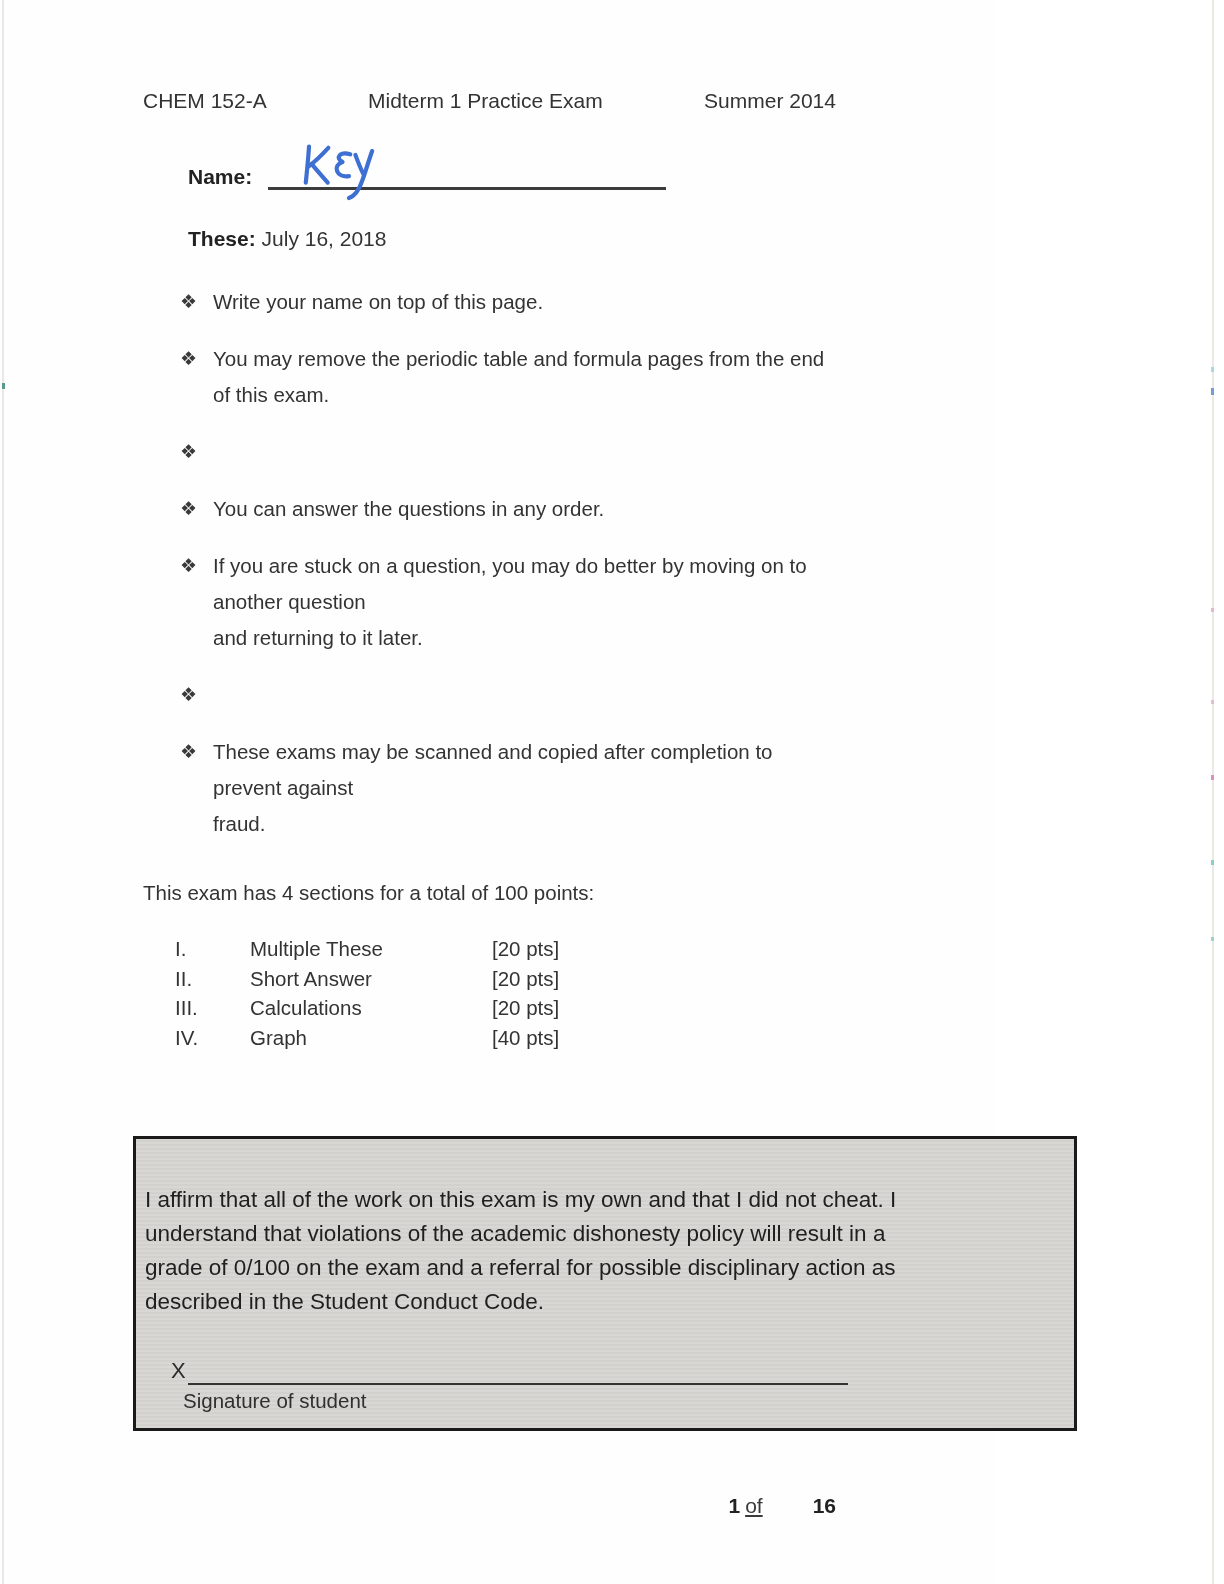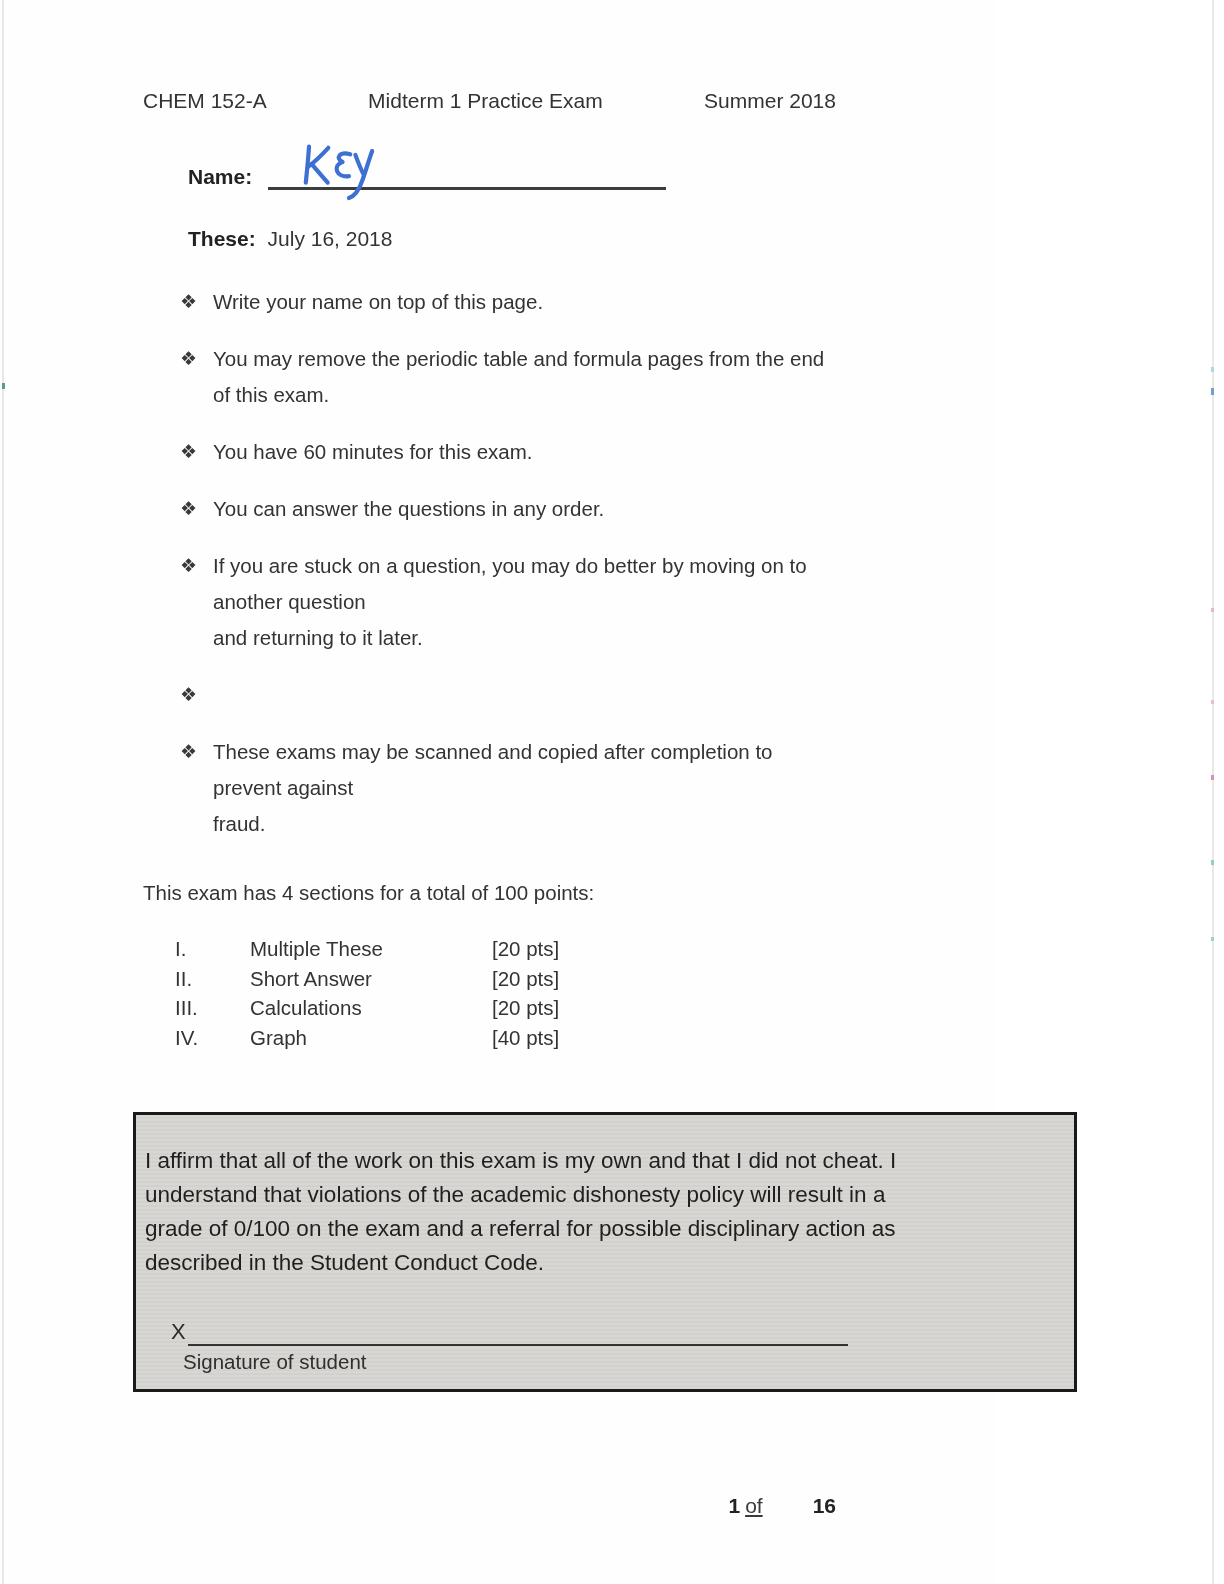--- a/index.html
+++ b/index.html
@@ -38,21 +38,21 @@
     border-bottom: 3px solid #3c3c3c;
     position: relative;
   }
   .key-svg {
     position: absolute; left: 32px; bottom: -17px;
     width: 76px; height: 66px;
   }
 
   
   .date-row { margin-top: 36px; font-size: 21px; line-height: 26px; }
-  .date-row .val { margin-left: 6px; color: #343434; }
+  .date-row .val { color: #343434; }
 
   
   .bullets { margin-top: 32px; padding-left: 37px; }
   .bullet {
     display: flex; align-items: flex-start;
     margin-bottom: 21px;
     font-size: 20.5px; line-height: 36px; color: #333;
   }
   .glyph {
     width: 20px; flex: 0 0 20px;
@@ -64,27 +64,27 @@
   
   .intro { margin-top: 36px; font-size: 20.5px; line-height: 29px; color: #333; }
   .sections { margin-top: 27px; margin-left: 32px; }
   .srow { display: flex; font-size: 20.5px; line-height: 29.5px; color: #333; }
   .srow .num { width: 75px; }
   .srow .lab { width: 242px; }
   .srow .pts { }
 
   
   .affirm-box {
-    margin-top: 60px; margin-left: -10px;
+    margin-top: 84px; margin-left: -10px;
     width: 944px;
     border: 3px solid #1a1a1a;
     background:
       repeating-linear-gradient(0deg, rgba(255,255,255,0.05) 0 2px, rgba(0,0,0,0.02) 2px 4px),
       #d6d5d1;
-    padding: 29px 14px 13px 9px;
+    padding: 44px 14px 13px 9px;
     color: #1f1f1f;
   }
   .affirm-text {
     font-size: 22.5px; line-height: 34px;
     white-space: pre-line;
   }
   .sig-row {
     margin-top: 38px; margin-left: 26px;
     display: flex; align-items: flex-end;
     font-size: 22px; line-height: 28px; color: #2b2b2b;
@@ -126,21 +126,21 @@
   .speck.s8 { left: 1211px; top: 937px; height: 4px; background: #97d4c9; }
 </style>
 </head>
 <body>
 
 <div class="page">
 
   <div class="header">
     <span>CHEM 152-A</span>
     <span>Midterm 1 Practice Exam</span>
-    <span>Summer 2018</span>
+    <span>Summer 2014</span>
   </div>
 
   <div class="name-row">
     <span class="b">Name:</span>
     <span class="name-line">
       <svg class="key-svg" viewBox="0 0 118 92" fill="none" stroke-linecap="round" stroke-linejoin="round">
         <path d="M14 8 C13 24 11 44 9 64" stroke-width="6.5" stroke="#3e6fd2"></path>
         <path d="M44 10 C33 22 24 31 13 39" stroke-width="6.5" stroke="#3e6fd2"></path>
         <path d="M18 35 C27 46 36 56 43 64" stroke-width="6.5" stroke="#3e6fd2"></path>
         <path d="M78 20 C62 15 54 26 66 32 C50 37 56 57 76 54" stroke-width="6.5" stroke="#3e6fd2"></path>
@@ -159,21 +159,20 @@
     <div class="bullet">
       <span class="glyph">❖</span>
       <span class="btext">Write your name on top of this page.</span>
     </div>
     <div class="bullet">
       <span class="glyph">❖</span>
       <span class="btext">You may remove the periodic table and formula pages from the end of this exam.</span>
     </div>
     <div class="bullet">
       <span class="glyph">❖</span>
-      <span class="btext">You have 60 minutes for this exam.</span>
     </div>
     <div class="bullet">
       <span class="glyph">❖</span>
       <span class="btext">You can answer the questions in any order.</span>
     </div>
     <div class="bullet">
       <span class="glyph">❖</span>
       <span class="btext">If you are stuck on a question, you may do better by moving on to another question
 and returning to it later.</span>
     </div>

